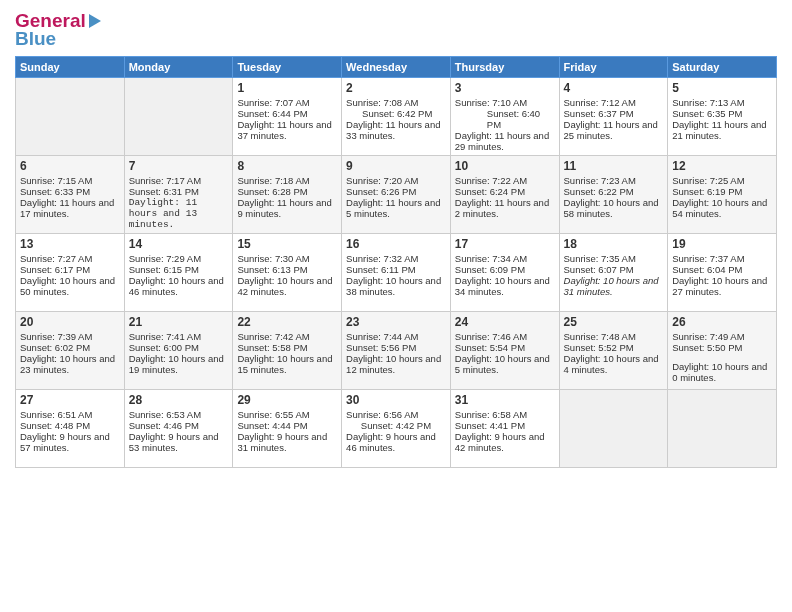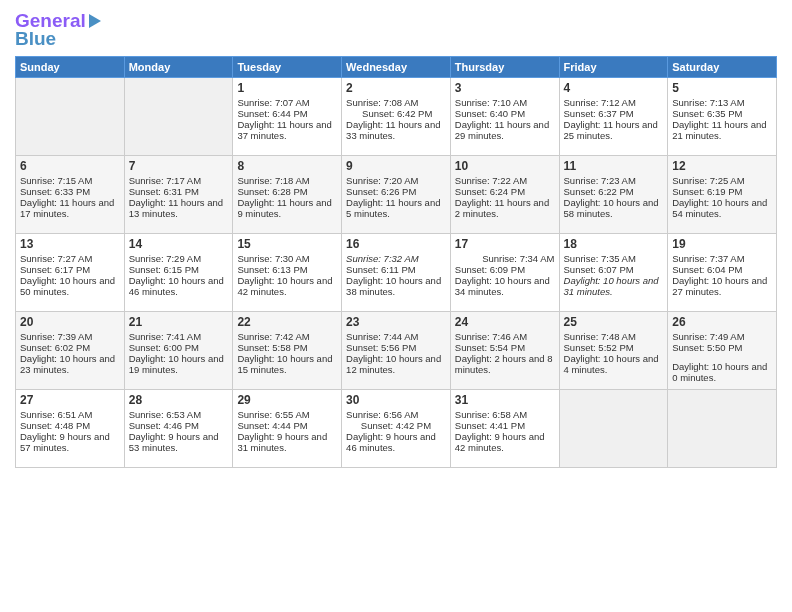--- a/index.html
+++ b/index.html
@@ -93,21 +93,21 @@
       vertical-align: middle;
     }
   </style>
 </head>
 <body>
 
 <div class="page">
   <div class="header">
     <div class="logo">
       <div class="logo-line">
-        <span style="font-size:19px;font-weight:bold;color:#8b5cf6;">General</span>
+        <span style="font-size:19px;font-weight:bold;color:#be185d;">General</span>
         <span class="blue-arrow"></span>
       </div>
       <span style="font-size:19px;font-weight:bold;color:#4a90c4;margin-top:-4px;">Blue</span>
     </div>
     <div class="title-block">
       <div class="month-title"></div>
       <div class="subtitle"></div>
     </div>
   </div>
 
@@ -135,21 +135,21 @@
           </td>
           <td>
             <span class="day-num">2</span>
             <span style="display: block;">Sunrise: 7:08 AM</span>
             <span style="display: block; margin-left: 16px;">Sunset: 6:42 PM</span>
             <span style="display: block;">Daylight: 11 hours and 33 minutes.</span>
           </td>
           <td>
             <span class="day-num">3</span>
             <span style="display: block;">Sunrise: 7:10 AM</span>
-            <span style="display: block;">Sunset: 6:40 PM</span>
+            <span style="display: block; margin-left: 32px;">Sunset: 6:40 PM</span>
             <span style="display: block;">Daylight: 11 hours and 29 minutes.</span>
           </td>
           <td>
             <span class="day-num">4</span>
             <span style="display: block;">Sunrise: 7:12 AM</span>
             <span style="display: block;">Sunset: 6:37 PM</span>
             <span style="display: block;">Daylight: 11 hours and 25 minutes.</span>
           </td>
           <td>
             <span class="day-num">5</span>
@@ -162,21 +162,21 @@
           <td>
             <span class="day-num">6</span>
             <span style="display: block;">Sunrise: 7:15 AM</span>
             <span style="display: block;">Sunset: 6:33 PM</span>
             <span style="display: block;">Daylight: 11 hours and 17 minutes.</span>
           </td>
           <td>
             <span class="day-num">7</span>
             <span style="display: block;">Sunrise: 7:17 AM</span>
             <span style="display: block;">Sunset: 6:31 PM</span>
-            <span style="display: block;">Daylight: 11 hours and 13 minutes.</span>
+            <span style="display: block; font-family: Liberation Mono, monospace;">Daylight: 11 hours and 13 minutes.</span>
           </td>
           <td>
             <span class="day-num">8</span>
             <span style="display: block;">Sunrise: 7:18 AM</span>
             <span style="display: block;">Sunset: 6:28 PM</span>
             <span style="display: block;">Daylight: 11 hours and 9 minutes.</span>
           </td>
           <td>
             <span class="day-num">9</span>
             <span style="display: block;">Sunrise: 7:20 AM</span>
@@ -216,27 +216,27 @@
             <span style="display: block;">Daylight: 10 hours and 46 minutes.</span>
           </td>
           <td>
             <span class="day-num">15</span>
             <span style="display: block;">Sunrise: 7:30 AM</span>
             <span style="display: block;">Sunset: 6:13 PM</span>
             <span style="display: block;">Daylight: 10 hours and 42 minutes.</span>
           </td>
           <td>
             <span class="day-num">16</span>
-            <span style="display: block; font-style: italic;">Sunrise: 7:32 AM</span>
+            <span style="display: block;">Sunrise: 7:32 AM</span>
             <span style="display: block;">Sunset: 6:11 PM</span>
             <span style="display: block;">Daylight: 10 hours and 38 minutes.</span>
           </td>
           <td>
             <span class="day-num">17</span>
-            <span style="display: block; text-align: right;">Sunrise: 7:34 AM</span>
+            <span style="display: block;">Sunrise: 7:34 AM</span>
             <span style="display: block;">Sunset: 6:09 PM</span>
             <span style="display: block;">Daylight: 10 hours and 34 minutes.</span>
           </td>
           <td>
             <span class="day-num">18</span>
             <span style="display: block;">Sunrise: 7:35 AM</span>
             <span style="display: block;">Sunset: 6:07 PM</span>
             <span style="display: block; font-style: italic;">Daylight: 10 hours and 31 minutes.</span>
           </td>
           <td>
@@ -268,21 +268,21 @@
           <td>
             <span class="day-num">23</span>
             <span style="display: block;">Sunrise: 7:44 AM</span>
             <span style="display: block;">Sunset: 5:56 PM</span>
             <span style="display: block;">Daylight: 10 hours and 12 minutes.</span>
           </td>
           <td>
             <span class="day-num">24</span>
             <span style="display: block;">Sunrise: 7:46 AM</span>
             <span style="display: block;">Sunset: 5:54 PM</span>
-            <span style="display: block;">Daylight: 2 hours and 8 minutes.</span>
+            <span style="display: block;">Daylight: 10 hours and 5 minutes.</span>
           </td>
           <td>
             <span class="day-num">25</span>
             <span style="display: block;">Sunrise: 7:48 AM</span>
             <span style="display: block;">Sunset: 5:52 PM</span>
             <span style="display: block;">Daylight: 10 hours and 4 minutes.</span>
           </td>
           <td>
             <span class="day-num">26</span>
             <span style="display: block;">Sunrise: 7:49 AM</span>

